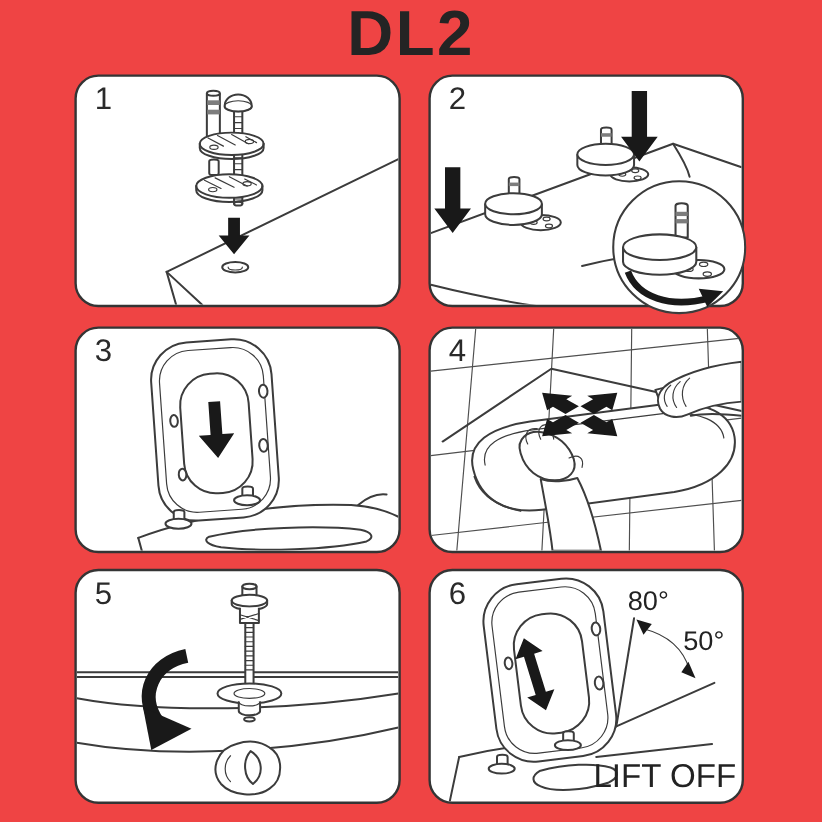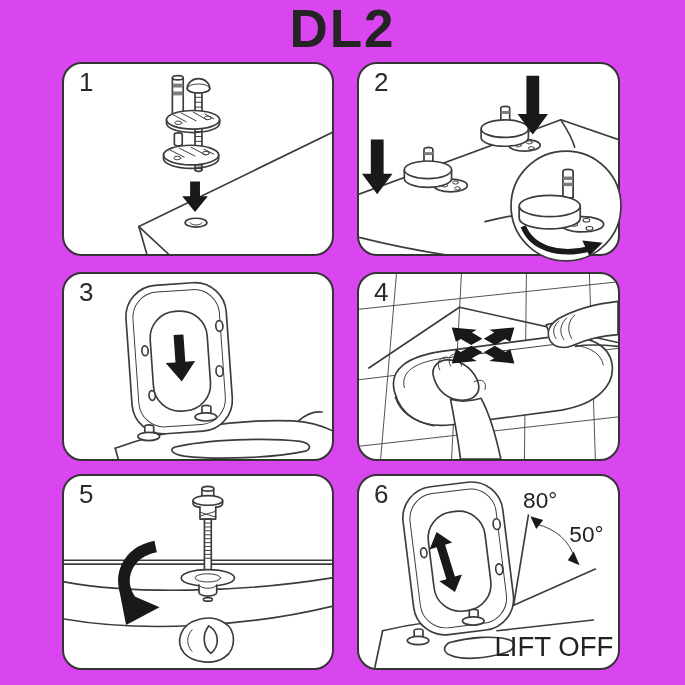--- a/index.html
+++ b/index.html
@@ -1,16 +1,16 @@
 <!DOCTYPE html>
 <html><head>
 <meta charset="utf-8">
 <style>
   html,body{margin:0;padding:0;background:#ffffff;}
-  #screen{position:relative;width:685px;height:685px;background:#d946ef;overflow:hidden;
+  #screen{position:relative;width:685px;height:685px;background:#ef4444;overflow:hidden;
           font-family:"Liberation Sans",sans-serif;}
   .page-title{position:absolute;top:-2px;left:0;width:685px;text-align:center;
               font-size:53px;font-weight:700;letter-spacing:2px;color:#242424;}
   .panel{position:absolute;background:#ffffff;border:2.5px solid #343434;border-radius:20px;
          box-sizing:border-box;overflow:hidden;}
   .num{position:absolute;top:3px;left:15px;font-size:26px;color:#2a2a2a;z-index:2;}
   .panel svg{display:block;width:100%;height:100%;}
   .ln{fill:none;stroke:#3c3c3c;stroke-width:1.7;stroke-linecap:round;stroke-linejoin:round;}
   .tn{fill:none;stroke:#3c3c3c;stroke-width:1;stroke-linecap:round;}
   .fw{fill:#ffffff;stroke:#3c3c3c;stroke-width:1.7;stroke-linejoin:round;}

